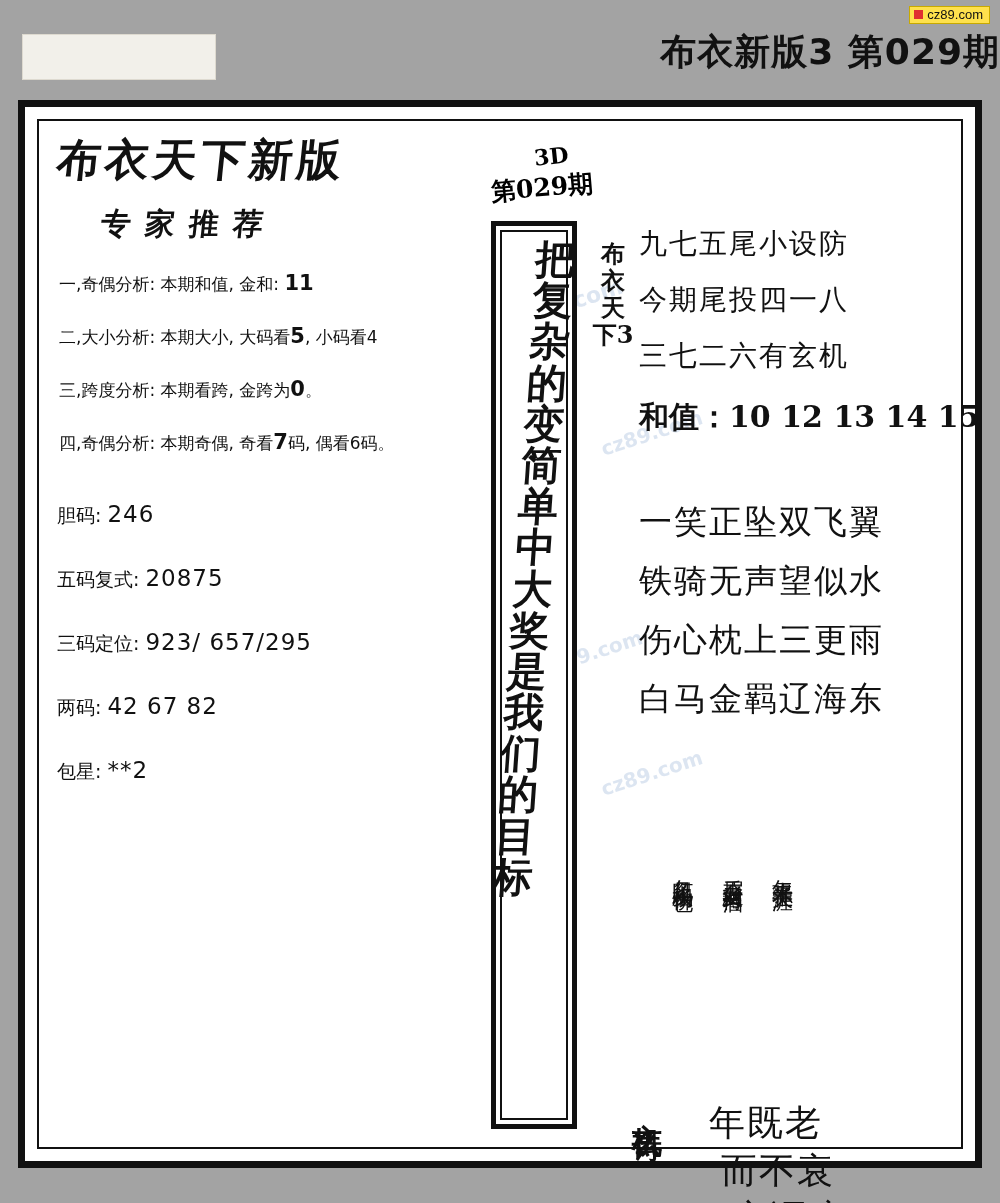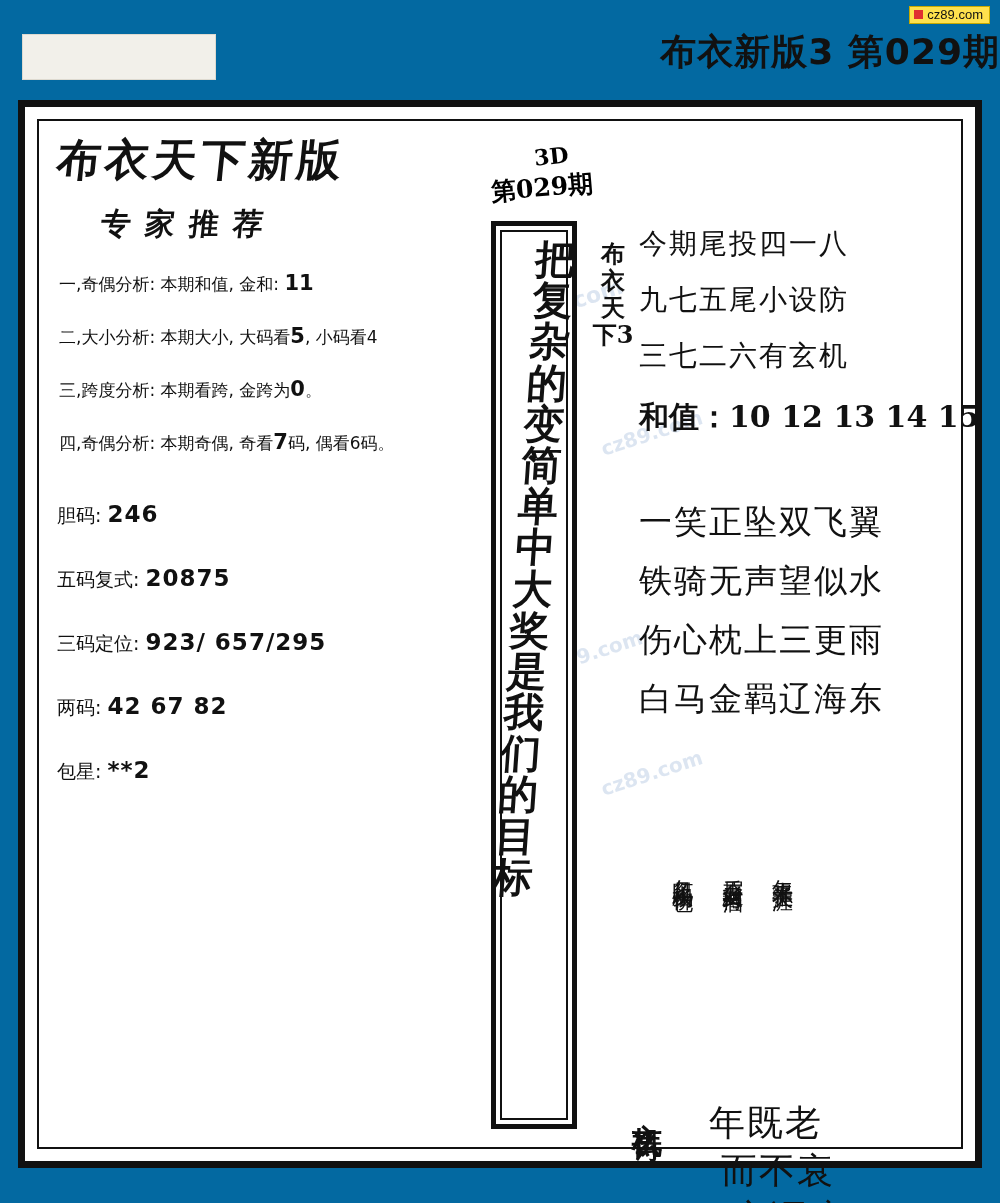--- a/index.html
+++ b/index.html
@@ -11,21 +11,21 @@
     width: 1000px;
     height: 1203px;
     font-family: "Liberation Sans", sans-serif;
     position: relative;
     overflow: hidden;
   }
   .page {
     position: relative;
     width: 1000px;
     height: 1203px;
-    background: #0369a1;
+    background: #a3a3a3;
   }
   
   .watermark {
     position: absolute;
     top: 6px;
     right: 10px;
     background: #ffe14d;
     border: 1px solid #c8a900;
     padding: 1px 6px 2px 4px;
     font-size: 13px;
@@ -146,21 +146,21 @@
   }
   .stat-line {
     font-size: 19px;
     color: #111;
     margin-bottom: 36px;
     white-space: nowrap;
     font-family: "DejaVu Sans", "Liberation Sans", sans-serif;
   }
   .stat-line b {
     font-size: 23px;
-    font-weight: bold;
+    font-weight: normal;
     letter-spacing: 1px;
   }
 
   
   .center-banner {
     position: absolute;
     left: 452px;
     top: 100px;
     width: 86px;
     height: 908px;
@@ -370,22 +370,22 @@
 
         <div class="center-banner">
           <div class="banner-inner">
             <div class="banner-ch">把复杂的变简单 中大奖是我们的目标</div>
           </div>
         </div>
 
         <div class="vert-brand">布衣天下3</div>
 
         <div class="right-col">
+          <div class="r-line">九七五尾小设防</div>
           <div class="r-line">今期尾投四一八</div>
-          <div class="r-line">九七五尾小设防</div>
           <div class="r-line">三七二六有玄机</div>
           <div class="hezhi"><span>和值：</span><span>10 12 13 14 15</span></div>
 
           <div class="poem">
             <div class="poem-line">一笑正坠双飞翼</div>
             <div class="poem-line">铁骑无声望似水</div>
             <div class="poem-line">伤心枕上三更雨</div>
             <div class="poem-line">白马金羁辽海东</div>
           </div>
         </div>

